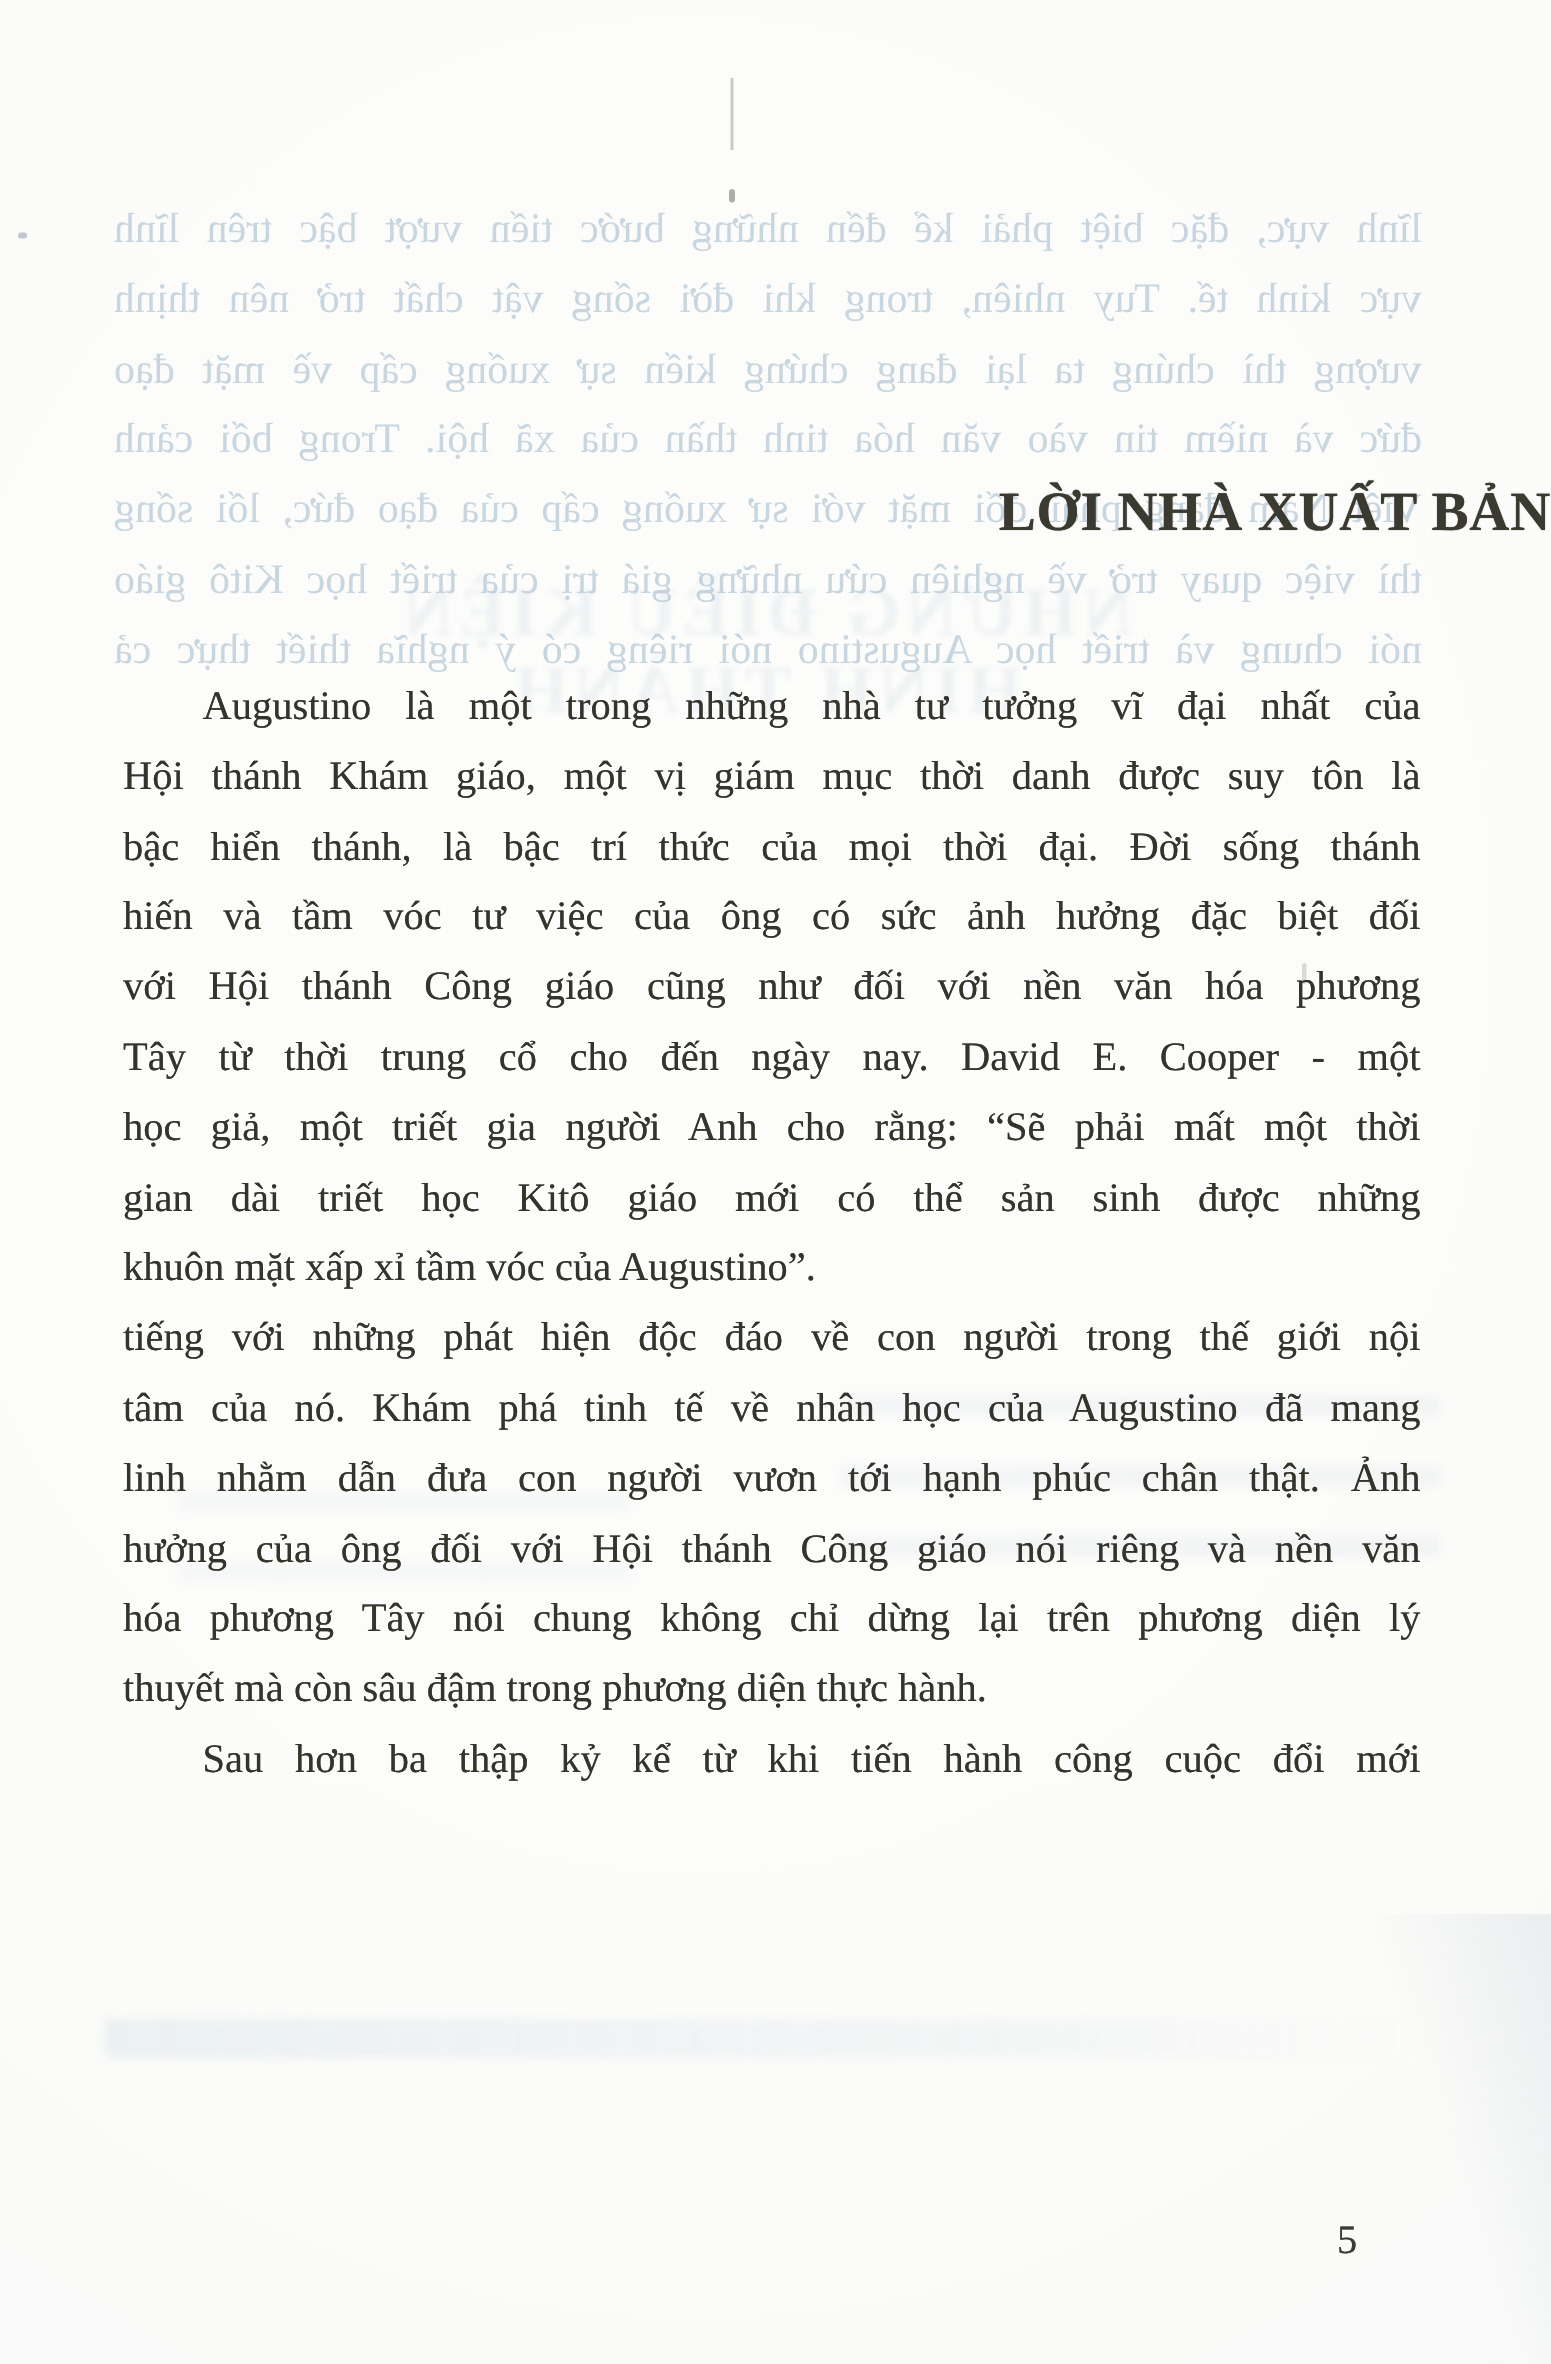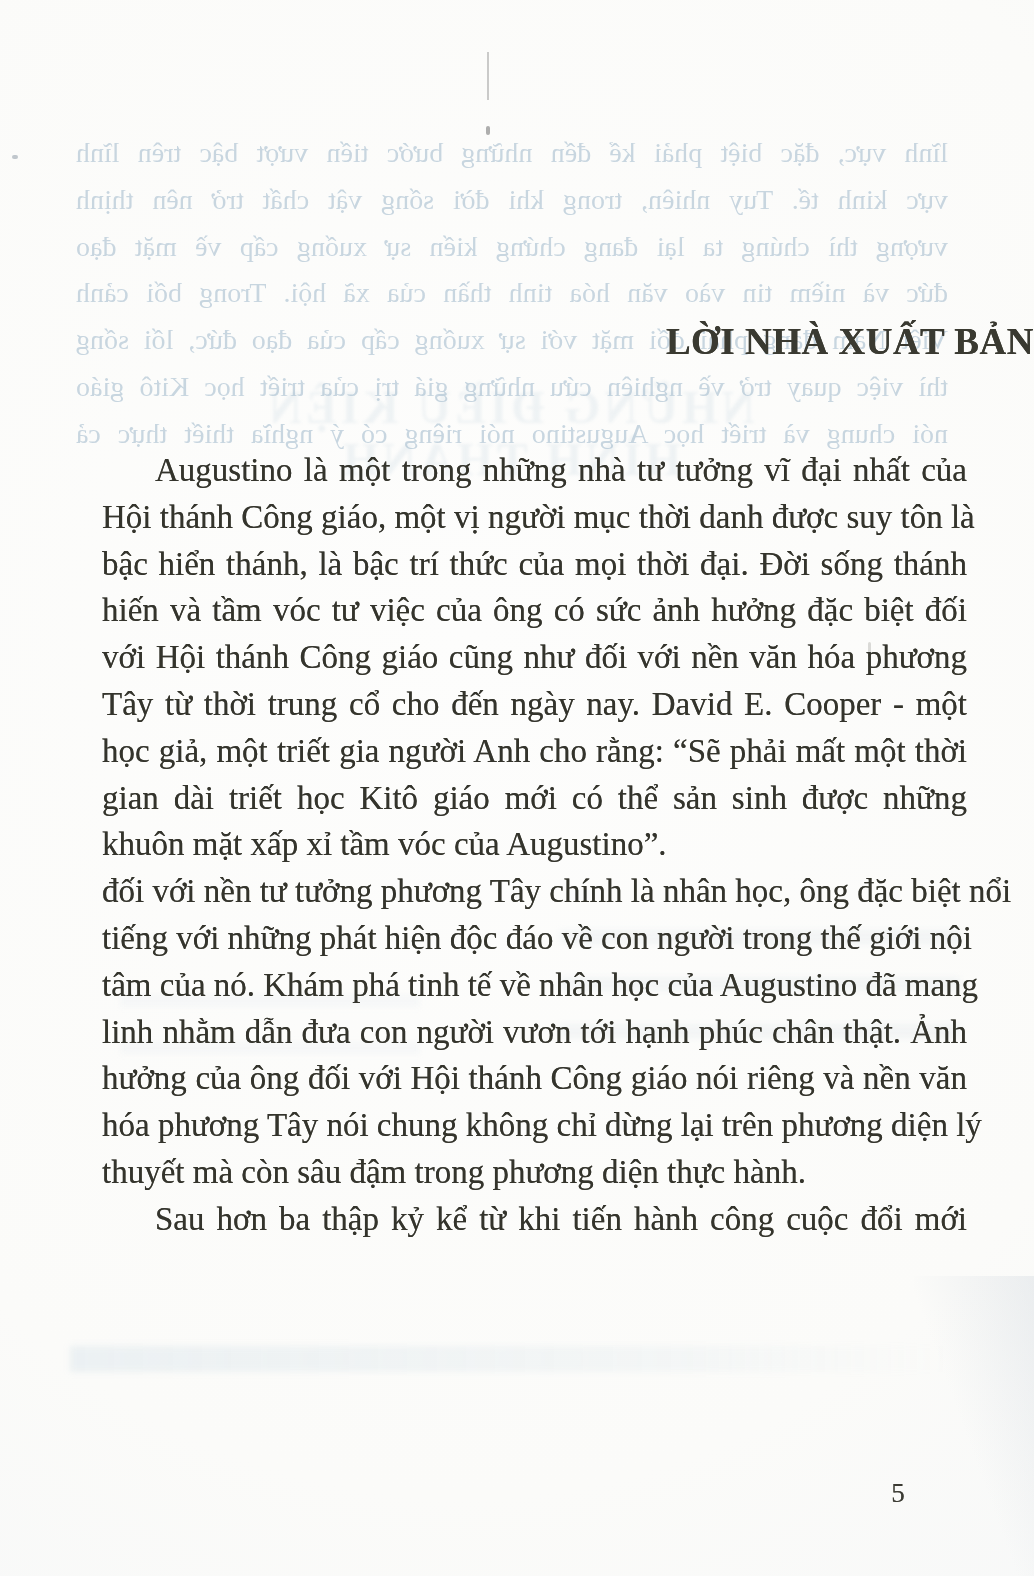--- a/index.html
+++ b/index.html
@@ -51,23 +51,22 @@
     position:absolute;left:0;top:320px;width:100%;
     text-align:right;
     font-weight:bold;font-size:37px;
     color:#3a3a31;
     letter-spacing:.5px;
     text-shadow:0 0 .6px #3a3a31;
   }
   .body-text{
     position:absolute;left:82px;top:447px;width:865px;
     color:#34342c;
-    font-size:33px;line-height:46.8px;
+    font-size:27px;line-height:46.8px;
     text-shadow:0 0 .4px rgba(52,52,44,.75);
-    margin-left:20px;
   }
   .line{text-align:justify;text-align-last:justify;white-space:nowrap;overflow:visible;}
   .line.indent{text-indent:53px;}
   .line.last{text-align-last:left;}
   .page-number{
     position:absolute;left:874px;top:1478px;width:48px;
     text-align:center;
     font-size:27px;color:#3b3b33;
     text-shadow:0 0 .4px rgba(52,52,44,.7);
   }
@@ -100,30 +99,29 @@
   <div class="artifact speck-1"></div>
   <div class="artifact speck-2"></div>
   <div class="artifact speck-3"></div>
   <div class="artifact corner-shade"></div>
 
   <div class="title">LỜI NHÀ XUẤT BẢN</div>
 
   <div class="body-text">
 
     <div class="line indent">Augustino là một trong những nhà tư tưởng vĩ đại nhất của</div>
-    <div class="line">Hội thánh Công giáo, một vị người mục thời danh được suy tôn là</div>
+    <div class="line">Hội thánh Khám giáo, một vị giám mục thời danh được suy tôn là</div>
     <div class="line">bậc hiển thánh, là bậc trí thức của mọi thời đại. Đời sống thánh</div>
     <div class="line">hiến và tầm vóc tư việc của ông có sức ảnh hưởng đặc biệt đối</div>
     <div class="line">với Hội thánh Công giáo cũng như đối với nền văn hóa phương</div>
     <div class="line">Tây từ thời trung cổ cho đến ngày nay. David E. Cooper - một</div>
     <div class="line">học giả, một triết gia người Anh cho rằng: “Sẽ phải mất một thời</div>
     <div class="line">gian dài triết học Kitô giáo mới có thể sản sinh được những</div>
     <div class="line last">khuôn mặt xấp xỉ tầm vóc của Augustino”.</div>
 
-    <div class="line">đối với nền tư tưởng phương Tây chính là nhân học, ông đặc biệt nổi</div>
     <div class="line">tiếng với những phát hiện độc đáo về con người trong thế giới nội</div>
     <div class="line">tâm của nó. Khám phá tinh tế về nhân học của Augustino đã mang</div>
     <div class="line">linh nhằm dẫn đưa con người vươn tới hạnh phúc chân thật. Ảnh</div>
     <div class="line">hưởng của ông đối với Hội thánh Công giáo nói riêng và nền văn</div>
     <div class="line">hóa phương Tây nói chung không chỉ dừng lại trên phương diện lý</div>
     <div class="line last">thuyết mà còn sâu đậm trong phương diện thực hành.</div>
 
     <div class="line indent">Sau hơn ba thập kỷ kể từ khi tiến hành công cuộc đổi mới</div>
   </div>
 

